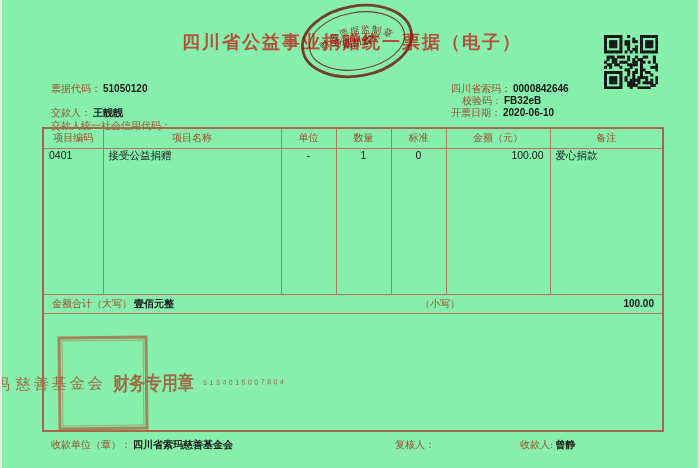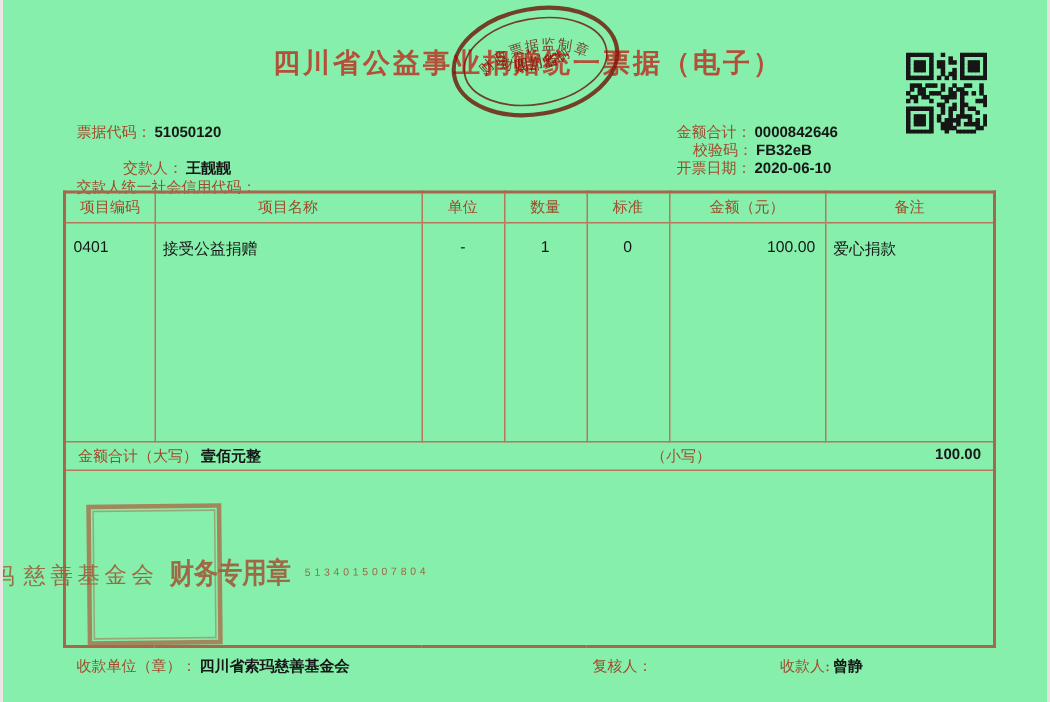--- a/index.html
+++ b/index.html
@@ -28,27 +28,27 @@
   table.grid {
     position:absolute; left:40px; top:127px; width:622px;
     border-collapse:collapse; table-layout:fixed;
     border:2px solid #a8674d;
   }
   table.grid td, table.grid th { border:1px solid #b5785d; font-weight:normal; }
   th.colhead {
     height:20px; font-family:Liberation Serif, serif; font-size:10px;
     color:#a04a2b; text-align:center; vertical-align:middle;
   }
-  td.body-cell { height:146px; vertical-align:top; padding-top:10px; font-size:10.5px; color:#171717; font-weight:600; }
+  td.body-cell { height:146px; vertical-align:top; padding-top:0; font-size:10.5px; color:#171717; font-weight:600; }
   .ta-l { text-align:left; padding-left:5px; }
   .ta-c { text-align:center; }
   .ta-r { text-align:right; padding-right:6px; }
   td.total-cell { height:19px; position:relative; vertical-align:middle; font-size:10px;padding-left:32px; }
   .total-left { position:absolute; left:8px; top:0; height:100%; display:flex; align-items:center; white-space:nowrap; }
-  .total-xiaoxie { position:absolute; left:390px; top:0; height:100%; display:flex; align-items:center;font-family:Liberation Serif, serif; }
+  .total-xiaoxie { position:absolute; left:376px; top:0; height:100%; display:flex; align-items:center;font-family:Liberation Serif, serif; }
   .total-amount { position:absolute; right:8px; top:0; height:100%; display:flex; align-items:center; color:#171717; font-weight:600; }
   td.stamp-cell { height:118px; position:relative; }
   
   .stamp {
     position:absolute; left:14px; top:22px; width:90px; height:94px;
     border:3px solid rgba(169,108,73,.8); color:rgba(158,96,60,.92);
     transform:rotate(-.6deg); display:flex; align-items:center; justify-content:center;
   }
   .stamp-inner {
     width:82px; height:86px; border:1px solid rgba(169,108,73,.55);
@@ -303,26 +303,26 @@
       <rect x="41.14" y="51.43" width="3" height="3" fill="#161616"></rect>
       <rect x="43.71" y="51.43" width="3" height="3" fill="#161616"></rect>
     </svg>
 
   <div class="hfield" style="left:49px; top:83px;">
     <span class="lab">票据代码：</span><span class="val">51050120</span>
   </div>
   <div class="hfield" style="left:49px; top:108px;margin-top:12px;">
     <span class="lab">交款人统一社会信用代码：</span><span class="val"></span>
   </div>
-  <div class="hfield" style="left:49px; top:107px;margin-left:31px;">
+  <div class="hfield" style="left:49px; top:107px;">
     <span class="lab">交款人：</span><span class="val">王靓靓</span>
   </div>
 
   <div class="hfield" style="left:449px; top:83px;">
-    <span class="lab">金额合计：</span><span class="val">0000842646</span>
+    <span class="lab">四川省索玛：</span><span class="val">0000842646</span>
   </div>
   <div class="hfield" style="left:449px; top:95px;margin-left:11px;">
     <span class="lab">校验码：</span><span class="val">FB32eB</span>
   </div>
   <div class="hfield" style="left:449px; top:107px;">
     <span class="lab">开票日期：</span><span class="val">2020-06-10</span>
   </div>
 
   <table class="grid">
     <colgroup>

